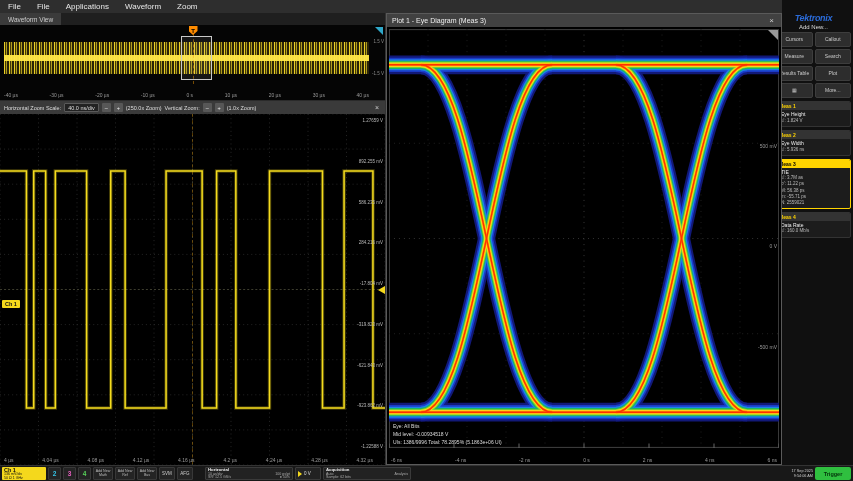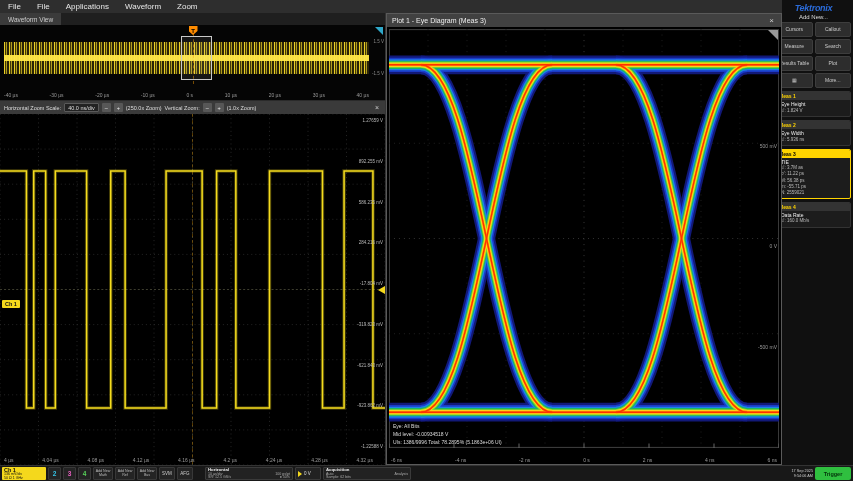--- a/index.html
+++ b/index.html
@@ -45,21 +45,21 @@
   .eye-titlebar{height:13px;background:#414141;display:flex;align-items:center;padding:0 5px;font-size:7px;color:#eee;flex:0 0 auto;}
   .eye-close{margin-left:auto;font-size:8px;color:#ccc;padding:0 2px;}
   .eye-plot{position:relative;flex:1;background:#000;overflow:hidden;}
   #eye-svg{position:absolute;left:2px;right:2px;top:2px;bottom:16px;width:calc(100% - 4px);height:calc(100% - 18px);}
   .eye-ylabel{position:absolute;right:4px;font-size:5px;color:#9a9a9a;}
   .eye-xlabels{position:absolute;left:4px;right:4px;bottom:1px;display:flex;justify-content:space-between;font-size:5px;color:#9a9a9a;}
   .eye-footer{position:absolute;left:6px;bottom:18px;font-size:5px;color:#ddd;line-height:1.6;}
   .eye-tri{position:absolute;top:3px;right:3px;width:0;height:0;border-left:10px solid transparent;border-top:10px solid #9a9a9a;}
 
   
-  .sidebar{position:absolute;top:0;right:0;width:80px;bottom:16px;background:#101010;display:flex;flex-direction:column;align-items:center;padding:3px 2px;border-left:1px solid #2a2a2a;}
+  .sidebar{position:absolute;top:0;right:0;width:80px;bottom:16px;background:#101010;display:flex;flex-direction:column;align-items:center;padding:13px 2px;border-left:1px solid #2a2a2a;}
   .logo{color:#2b6bd8;font-size:9px;font-weight:bold;font-style:italic;letter-spacing:-0.3px;}
   .addnew{font-size:6px;color:#ddd;margin:1px 0 2px;}
   .sb-grid{display:grid;grid-template-columns:1fr 1fr;gap:2px;width:100%;}
   .sb-btn{background:#2d2d2d;border:1px solid #3d3d3d;border-radius:2px;color:#ccc;font-size:5px;min-height:15px;display:flex;align-items:center;justify-content:center;text-align:center;padding:1px;line-height:1.1;}
   .meas{width:100%;margin-top:3px;border:1px solid #333;border-radius:2px;overflow:hidden;background:#1c1c1c;}
   .meas-h{background:#333;color:#ffd400;font-size:5px;padding:1px 2px;font-weight:bold;}
   .meas.selected{border-color:#ffd400;}
   .meas.selected .meas-h{background:#ffd400;color:#000;}
   .meas-b{padding:1px 2px 2px;border-left:2px solid #f4d81c;font-size:4.5px;color:#bbb;line-height:1.35;}
   .meas-name{color:#eee;font-size:5px;display:block;}

